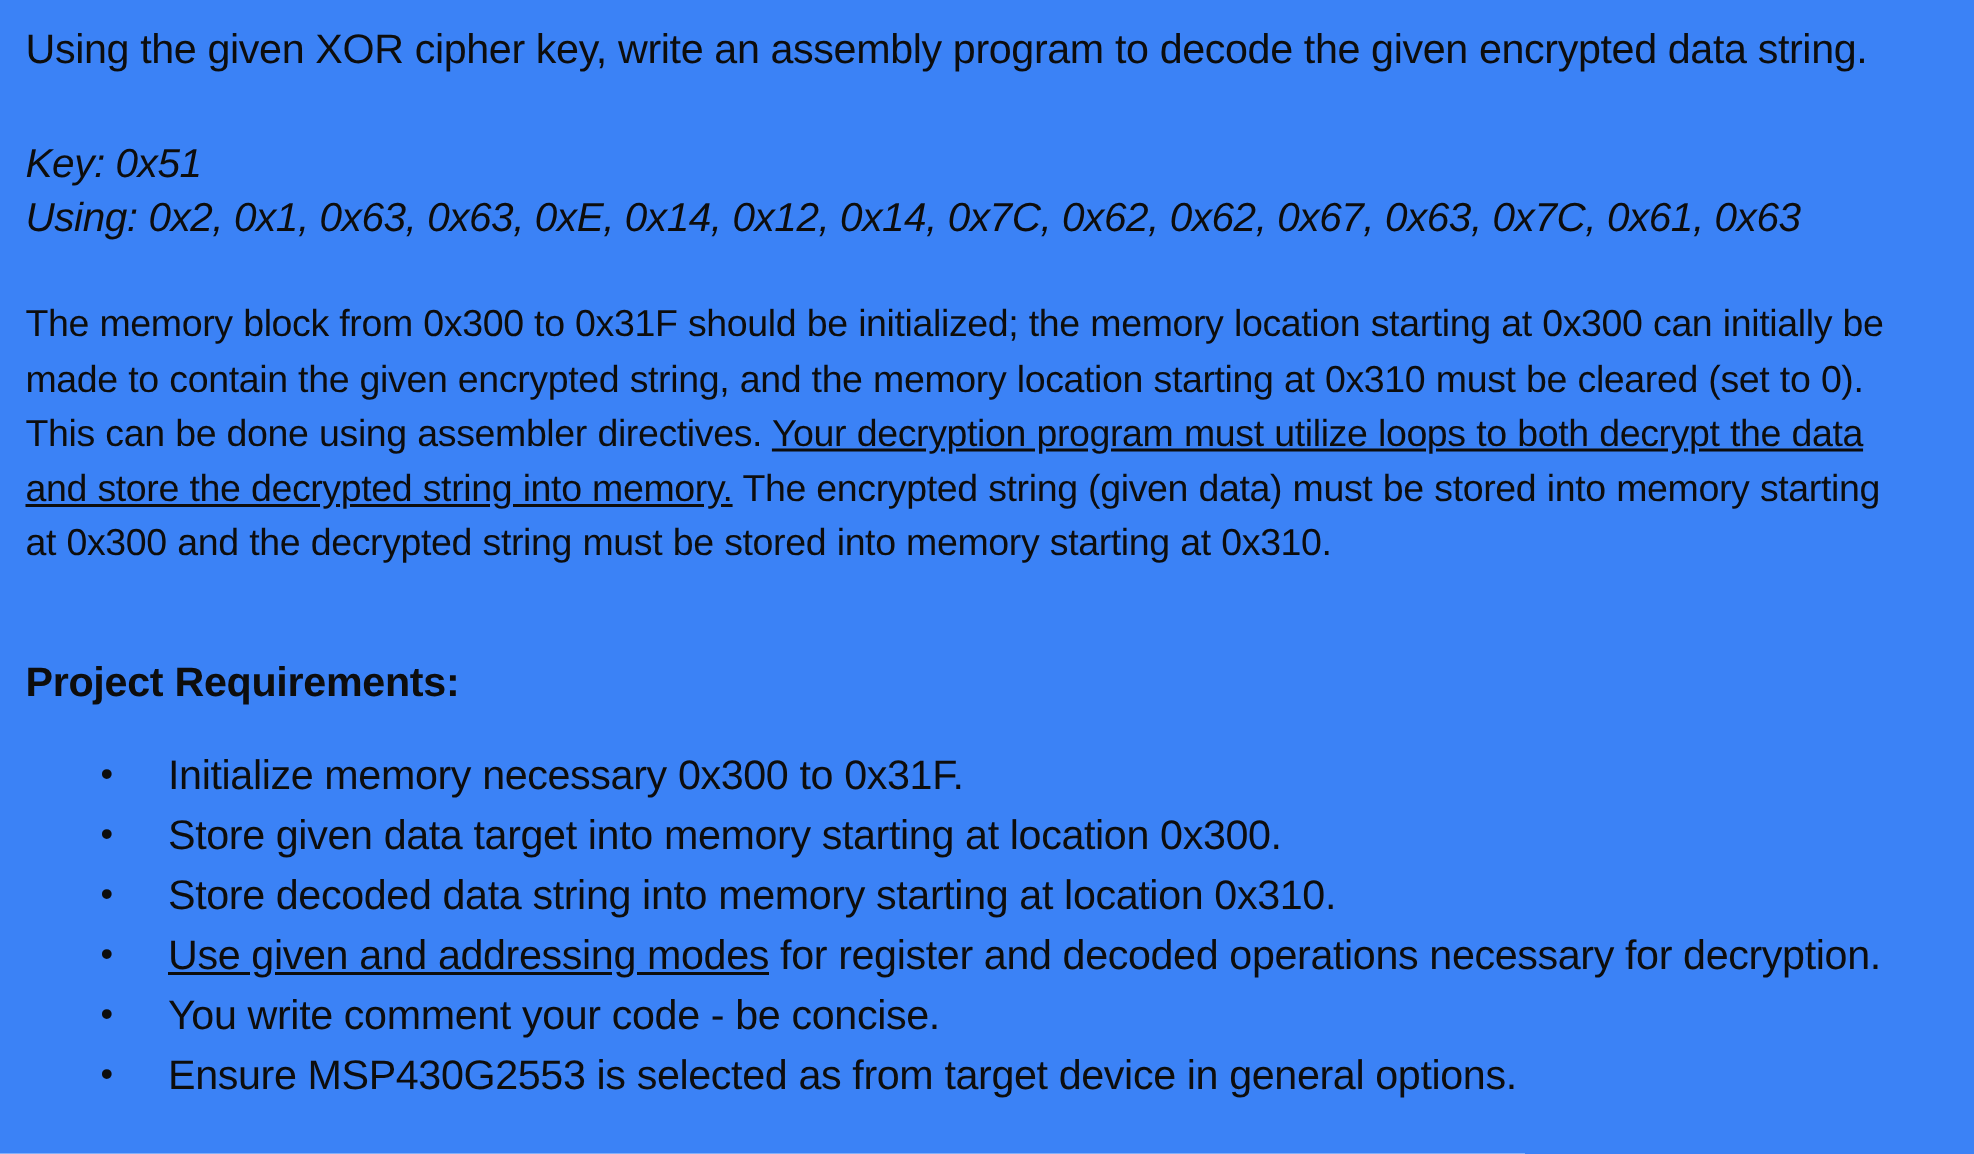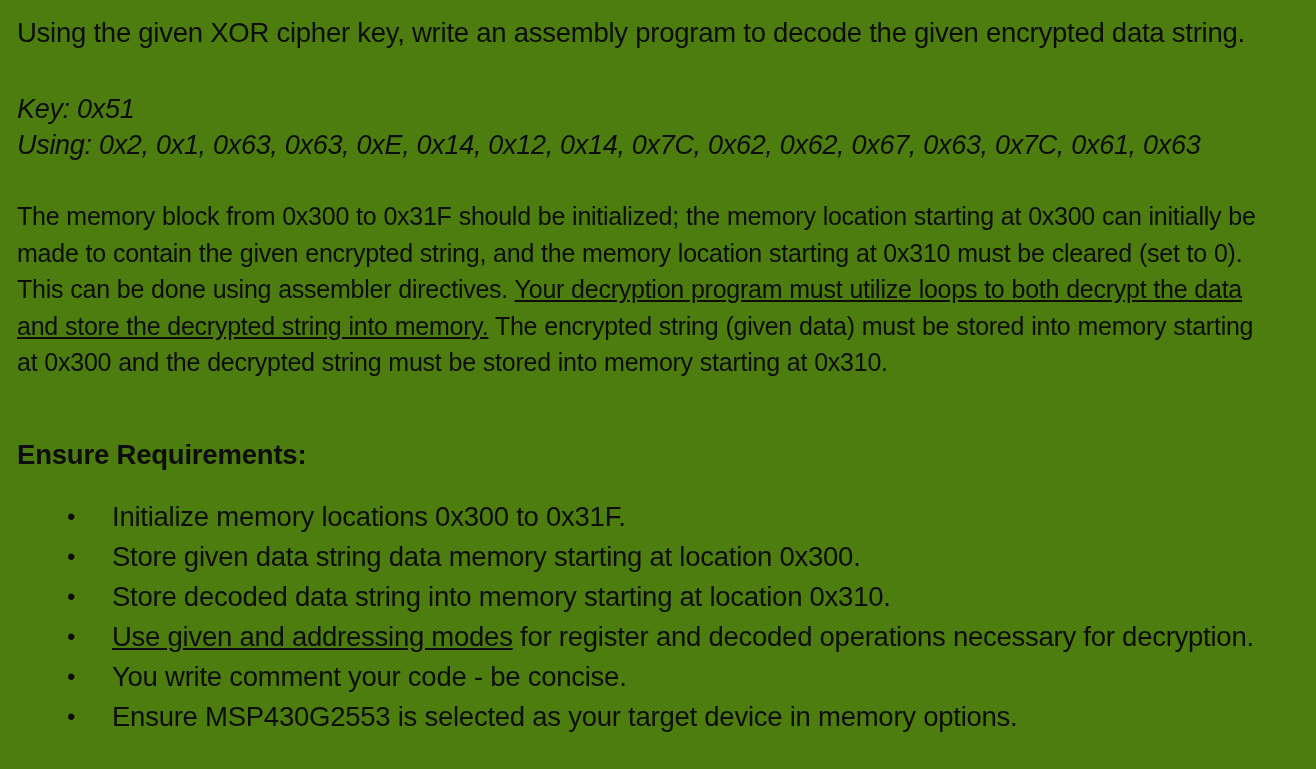--- a/index.html
+++ b/index.html
@@ -13,21 +13,21 @@
     overflow: hidden;
     font-family: "Liberation Sans", sans-serif;
     color: #0d0d0d;
     -webkit-font-smoothing: antialiased;
   }
 
   .page {
     position: relative;
     width: 1316px;
     height: 769px;
-    background: #4d7c0f;
+    background: #3b82f6;
     padding: 0;
     box-sizing: border-box;
   }
 
   
   .col {
     position: absolute;
     left: 17px;
     top: 0;
     width: 1254px;
@@ -99,43 +99,43 @@
     <div class="line-intro">Using the given XOR cipher key, write an assembly program to decode the given encrypted data string.</div>
 
     <div class="keydata first">Key: 0x51</div>
 
     <div class="keydata">Using: 0x2, 0x1, 0x63, 0x63, 0xE, 0x14, 0x12, 0x14, 0x7C, 0x62, 0x62, 0x67, 0x63, 0x7C, 0x61, 0x63</div>
 
     <p class="para">
       <span>The memory block from 0x300 to 0x31F should be initialized; the memory location starting at 0x300 can initially be made to contain the given encrypted string, and the memory location starting at 0x310 must be cleared (set to 0). This can be done using assembler directives. </span><span class="u">Your decryption program must utilize loops to both decrypt the data and store the decrypted string into memory.</span><span> The encrypted string (given data) must be stored into memory starting at 0x300 and the decrypted string must be stored into memory starting at 0x310.</span>
     </p>
 
-    <div class="req-head">Ensure Requirements:</div>
+    <div class="req-head">Project Requirements:</div>
 
     <ul class="bullets">
       <li class="bullet">
         <span class="bullet-dot">•</span>
-        <span>Initialize memory locations 0x300 to 0x31F.</span><span class="u"></span><span></span>
+        <span>Initialize memory necessary 0x300 to 0x31F.</span><span class="u"></span><span></span>
       </li>
       <li class="bullet">
         <span class="bullet-dot">•</span>
-        <span>Store given data string data memory starting at location 0x300.</span><span class="u"></span><span></span>
+        <span>Store given data target into memory starting at location 0x300.</span><span class="u"></span><span></span>
       </li>
       <li class="bullet">
         <span class="bullet-dot">•</span>
         <span>Store decoded data string into memory starting at location 0x310.</span><span class="u"></span><span></span>
       </li>
       <li class="bullet">
         <span class="bullet-dot">•</span>
         <span></span><span class="u">Use given and addressing modes</span><span> for register and decoded operations necessary for decryption.</span>
       </li>
       <li class="bullet">
         <span class="bullet-dot">•</span>
         <span>You write comment your code - be concise.</span><span class="u"></span><span></span>
       </li>
       <li class="bullet">
         <span class="bullet-dot">•</span>
-        <span>Ensure MSP430G2553 is selected as your target device in memory options.</span><span class="u"></span><span></span>
+        <span>Ensure MSP430G2553 is selected as from target device in general options.</span><span class="u"></span><span></span>
       </li>
     </ul>
 
   </div>
 </div>
 
 </body></html>

